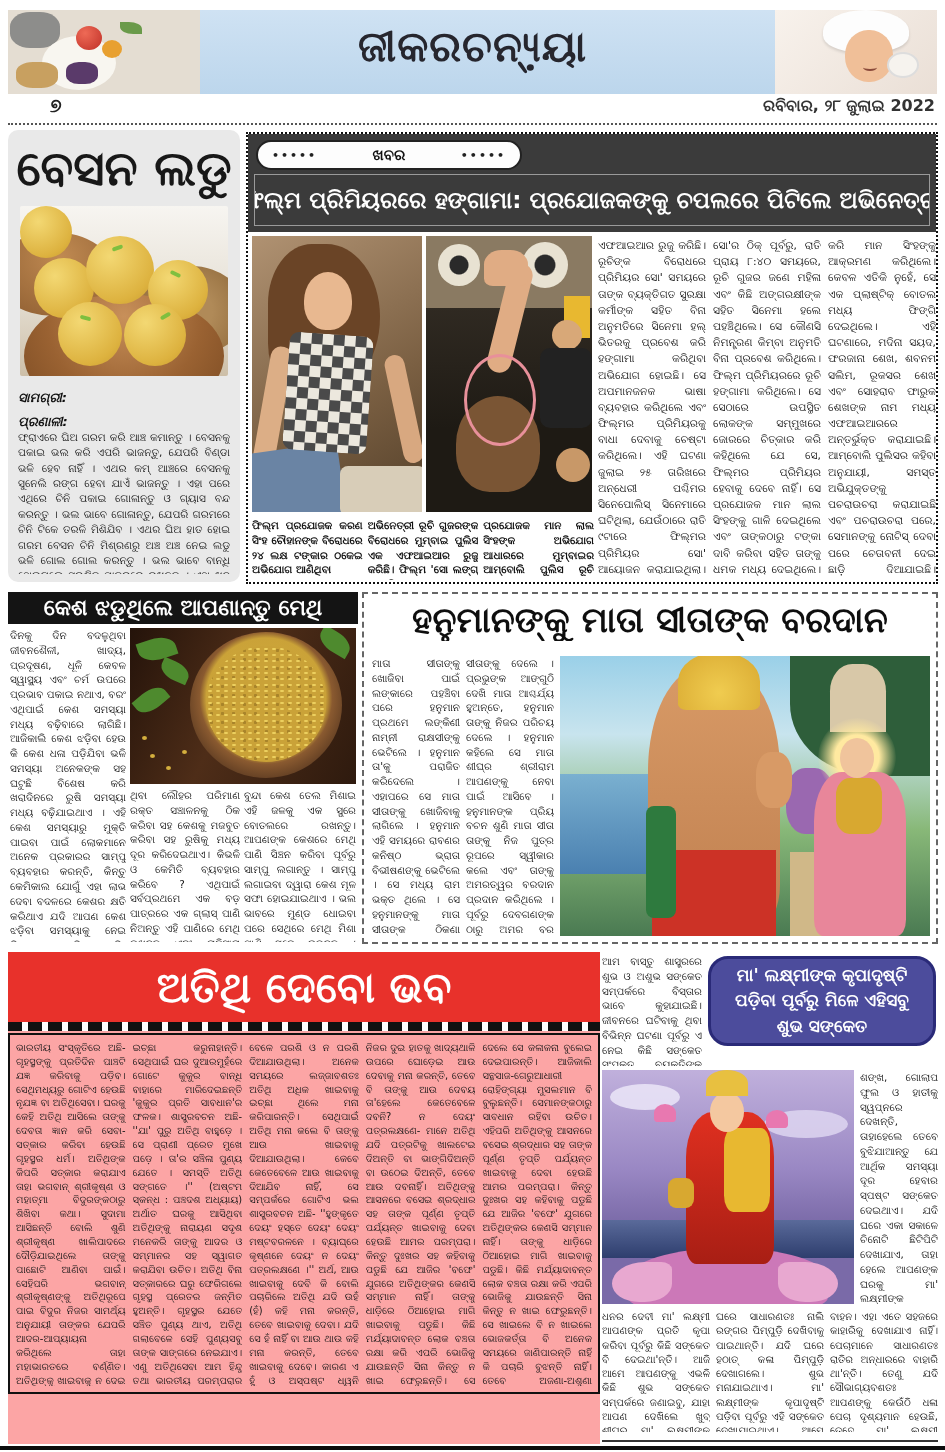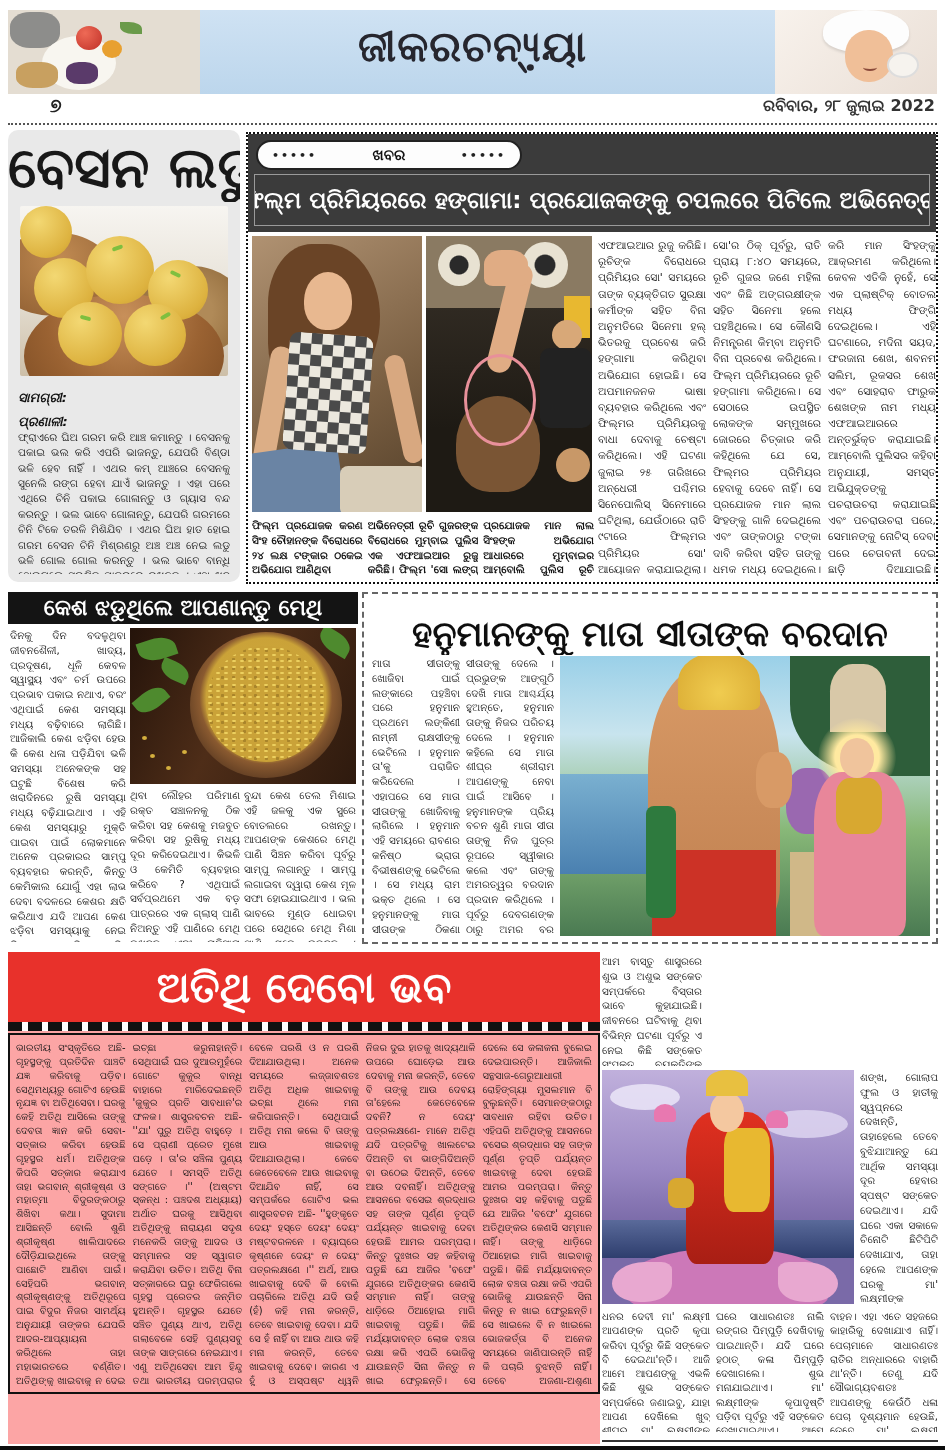--- a/index.html
+++ b/index.html
@@ -26,21 +26,21 @@
   .wp-face{position:absolute;right:44px;top:20px;width:48px;height:52px;background:#f0bf98;border-radius:48%}
   .wp-smile{position:absolute;right:60px;top:54px;width:14px;height:7px;border-bottom:2px solid #8a4a3a;border-radius:50%}
   .wp-jar{position:absolute;right:18px;top:42px;width:32px;height:26px;background:#f6f3ee;border:2px solid #ddd;border-radius:50%}
 
   #page-number{left:50px;top:94px;font-size:19px;font-weight:700;color:#222}
   #date-line{right:10px;top:96px;font-size:16px;font-weight:600;color:#333}
   #dotted-sep{left:8px;top:123px;width:929px;border-top:2px dotted #555;height:0}
 
   
   #recipe-card{left:8px;top:130px;width:232px;height:452px;background:#e9e9e9;border-radius:10px}
-  #recipe-title{left:0;right:0;top:4px;text-align:center;font-size:56px;font-weight:800;color:#181818;line-height:68px;white-space:nowrap;overflow:hidden}
+  #recipe-title{left:0;right:0;top:4px;text-align:center;font-size:48px;font-weight:800;color:#181818;line-height:68px;white-space:nowrap;overflow:hidden}
   #laddu-photo{left:12px;top:76px;width:208px;height:170px;background:linear-gradient(180deg,#f7f5f1 0%,#e9e4da 45%,#cdbfa8 100%);border-radius:2px}
   .lp-backbowl{position:absolute;left:-26px;top:26px;width:120px;height:84px;background:radial-gradient(ellipse at 55% 30%,#c08a52,#8a5a2e);border-radius:50%}
   .lp-mat{position:absolute;right:-18px;top:60px;width:110px;height:90px;background:radial-gradient(circle,#b08a58 30%,#8a6436);border-radius:50%}
   .lp-bowl{position:absolute;left:4px;bottom:-42px;width:200px;height:124px;background:radial-gradient(ellipse at 50% 18%,#c8905a 0%,#9a6232 55%,#7a4a22 100%);border-radius:50%}
   .laddu{position:absolute;border-radius:50%;background:radial-gradient(circle at 35% 30%,#f3d873,#ddb23f 70%,#c89a2e)}
   .ld-a{left:14px;top:52px;width:60px;height:60px}
   .ld-b{left:66px;top:30px;width:68px;height:68px}
   .ld-c{left:128px;top:54px;width:60px;height:60px}
   .ld-d{left:38px;top:96px;width:64px;height:64px}
   .ld-e{left:104px;top:98px;width:62px;height:62px}
@@ -88,21 +88,21 @@
   #fenugreek-photo{left:122px;top:36px;width:226px;height:156px;background:linear-gradient(115deg,#24130a,#4e2d18 45%,#2e1a0e)}
   .fg-bowl{position:absolute;right:14px;top:4px;width:152px;height:146px;border-radius:50%;background:radial-gradient(circle at 50% 45%,#d4af3e 0%,#caa238 54%,#8a5a30 60%,#5e3c22 76%,#4a2e18 100%)}
   .fg-seeds{position:absolute;right:30px;top:18px;width:120px;height:116px;border-radius:50%;background-color:#caa238;background-image:radial-gradient(#eccf5e 1.5px,rgba(0,0,0,0) 2px),radial-gradient(#a8842a 1.5px,rgba(0,0,0,0) 2px);background-size:8px 6px,11px 9px}
   .fg-leaf{position:absolute;background:#4e8a2e;border-radius:0 60% 0 60%}
   .fg-dot{position:absolute;width:5px;height:4px;background:#d4af3e;border-radius:50%}
   #methi-col2{left:122px;top:196px;width:110px;height:154px}
   #methi-col3{left:236px;top:196px;width:112px;height:154px}
 
   
   #hanuman-article{left:362px;top:592px;width:576px;height:352px;border:2px dashed #666;background:#fff}
-  #hanuman-headline{position:absolute;left:4px;top:20px;right:4px;font-size:35px;font-weight:800;color:#0e0e0e;text-align:center;white-space:nowrap;overflow:hidden}
+  #hanuman-headline{position:absolute;left:4px;top:6px;right:4px;font-size:35px;font-weight:800;color:#0e0e0e;text-align:center;white-space:nowrap;overflow:hidden}
   #hanuman-col1{left:8px;top:62px;width:88px;height:282px}
   #hanuman-col2{left:102px;top:62px;width:88px;height:282px}
   #hanuman-photo{left:196px;top:62px;width:370px;height:280px;background:linear-gradient(180deg,#9ad0e8 0%,#c8e4ee 28%,#88b878 62%,#4a7a52 100%)}
   .hs-trees{position:absolute;right:0;top:0;width:140px;height:120px;background:#2e5e3a;border-radius:0 0 0 60%}
   .hs-pav{position:absolute;right:44px;top:8px;width:56px;height:68px;background:#d8c8a8;border-radius:40% 40% 0 0}
   .hs-water{position:absolute;left:0;top:118px;width:110px;height:100px;background:linear-gradient(#7ab0d0,#4a80b0)}
   .hs-body{position:absolute;left:88px;top:12px;width:132px;height:258px;background:linear-gradient(#d89a66,#c08050);border-radius:40% 40% 16% 16%}
   .hs-crown{position:absolute;left:118px;top:-4px;width:82px;height:58px;background:radial-gradient(circle at 50% 70%,#f0cc50,#d8a830);border-radius:50% 50% 10% 10%}
   .hs-dhoti{position:absolute;left:92px;bottom:0;width:124px;height:86px;background:#cc3226}
   .hs-sash{position:absolute;left:86px;top:150px;width:30px;height:112px;background:#2e7a3e;border-radius:8px}
@@ -287,20 +287,21 @@
       <div class="atithi-col">ଭାରତୀୟ ସଂସ୍କୃତିରେ ଅଛି- ଗୃହସ୍ଥଙ୍କୁ ପ୍ରତିଦିନ ପାଞ୍ଚଟି ଯଜ୍ଞ କରିବାକୁ ପଡ଼ିବ। ସେଥିମଧ୍ୟରୁ ଗୋଟିଏ ହେଉଛି ନୃଯଜ୍ଞ ବା ଅତିଥିସେବା। ଘରକୁ କେହି ଅତିଥି ଆସିଲେ ତାଙ୍କୁ ଦେବତା ଜ୍ଞାନ କରି ସେବା-ସତ୍କାର କରିବା ହେଉଛି ଗୃହସ୍ଥର ଧର୍ମ। ଅତିଥିଙ୍କ କିପରି ସତ୍କାର କରାଯାଏ ତାହା ଭଗବାନ୍ ଶ୍ରୀକୃଷ୍ଣ ଓ ମହାତ୍ମା ବିଦୁରଙ୍କଠାରୁ ଶିଖିବା କଥା। ସୁଦାମା ଆସିଛନ୍ତି ବୋଲି ଶୁଣି ଶ୍ରୀକୃଷ୍ଣ ଖାଲିପାଦରେ ଦୌଡ଼ିଯାଇଥିଲେ ତାଙ୍କୁ ପାଛୋଟି ଆଣିବା ପାଇଁ। ସେହିପରି ଭଗବାନ୍ ଶ୍ରୀକୃଷ୍ଣଙ୍କୁ ଅତିଥିରୂପେ ପାଇ ବିଦୁର ନିଜର ସାମର୍ଥ୍ୟ ଅନୁଯାୟୀ ତାଙ୍କର ଯେପରି ଆଦର-ଆପ୍ୟାୟନା କରିଥିଲେ ତାହା ମହାଭାରତରେ ବର୍ଣ୍ଣିତ। ଅତିଥିଙ୍କୁ ଖାଇବାକୁ ନ ଦେଇ ଗୃହସ୍ଥ ନିଜେ ଖାଉ ନ ଥିଲେ। ଯଦି ଖାଇବା ସମୟରେ ଅତିଥି ପହଞ୍ଚିଯାନ୍ତି, ତେବେ ନିଜର ଭୋଜନ ଅତିଥିଙ୍କୁ ଦେଇ ଗୃହସ୍ଥ ଉପବାସରେ ରହିଯାଉଥିଲେ। ସେହି 'ଅତିଥି ଦେବୋ ଭବ'ର ମାନ୍ୟତା ଭାରତରେ ବର୍ଷ ବର୍ଷ ଧରି ରହି ଆସିଛି, ଯାହା ଏବେ ଅବକ୍ଷୟିତ ହେବାକୁ ବସିଲାଣି। ଏବେ ତ ଘରକୁ ଅତିଥି ଆସନ୍ତୁ ବୋଲି ଲୋକେ</div>
       <div class="atithi-col">ଇଚ୍ଛା କରୁନାହାନ୍ତି। ସେଥିପାଇଁ ଘର ଦୁଆରମୁହଁରେ ଗୋଟେ କୁକୁର ବାନ୍ଧି ବାହାରେ ମାରିଦେଇଛନ୍ତି 'କୁକୁର ପ୍ରତି ସାବଧାନ'ର ଫଳକ। ଶାସ୍ତ୍ରବଚନ ଅଛି- ''ଯା' ପୁରୁ ଅତିଥି ବାହୁଡ଼େ । ସେ ପ୍ରାଣୀ ପ୍ରେତ ମୁଖେ ପଡ଼େ । ତା'ର ସଞ୍ଚିଳା ପୁଣ୍ୟ ଯେତେ । ସମସ୍ତି ଅତିଥି ସଙ୍ଗତେ ।'' (ଅଷ୍ଟମ ସ୍କନ୍ଧ : ପଞ୍ଚଦଶ ଅଧ୍ୟାୟ) ଅର୍ଥାତ ଘରକୁ ଆସିଥିବା ଅତିଥିଙ୍କୁ ନାରାୟଣ ସଦୃଶ ମନେକରି ତାଙ୍କୁ ଆଦର ଓ ସମ୍ମାନର ସହ ସ୍ୱାଗତ କରାଯିବା ଉଚିତ। ଅତିଥି ବିନା ସତ୍କାରରେ ଘରୁ ଫେରିଗଲେ ଗୃହସ୍ଥ ପ୍ରେତର ଜନ୍ମିତ ହୁଅନ୍ତି। ଗୃହସ୍ଥର ଯେତେ ସଞ୍ଚିତ ପୁଣ୍ୟ ଥାଏ, ଅତିଥି ଗଲାବେଳେ ସେହି ପୁଣ୍ୟସବୁ ତାଙ୍କ ସାଙ୍ଗରେ ନେଇଯାଏ। ଏଣୁ ଅତିଥିସେବା ଆମ ହିନ୍ଦୁ ତଥା ଭାରତୀୟ ପରମ୍ପରାର ଅଙ୍ଗ ହୋଇଯାଇଛି। ଅତିଥି ଘରକୁ ଆସିବା ବେଳେ ତାଙ୍କ ପାଦ ଧୋଇଦେବା ଆସନରେ ବସାଯାଉଥିଲା। ଜଳ, ତାମ୍ବୁଳ ଆଦି ଯାହା ଦରକାର ଦିଆଯାଉଥିଲା। ପଥଶ୍ରାନ୍ତ ହୋଇ ଆସିଥିଲେ, ତାଙ୍କର ପାଦ ମର୍ଦ୍ଦନ କରିବା ସହ ବ୍ୟଜନ କରାଯାଉଥିଲା। ଖାଇବାକୁ ଦେବା</div>
       <div class="atithi-col">ବେଳେ ପରଶି ଓ ନ ପରଶି ଦିଆଯାଉଥିଲା। ଅନେକ ସମୟରେ ଲଜ୍ଜାବଶତଃ ଅତିଥି ଅଧିକ ଖାଇବାକୁ ଇଚ୍ଛା ଥିଲେ ମନା କରିପାରନ୍ତି। ସେଥିପାଇଁ ଅତିଥି ମନା କଲେ ବି ତାଙ୍କୁ ଆଉ ଖାଇବାକୁ ଦିଆଯାଉଥିଲା। କେବେ କେତେବେଳେ ଆଉ ଖାଇବାକୁ ଦିଆଯିବ ନାହିଁ, ସେ ସମ୍ପର୍କରେ ଗୋଟିଏ ଭଲ ଶାସ୍ତ୍ରବଚନ ଅଛି- ''ହୁଙ୍କୃତେ ଦେୟଂ ହସ୍ତେ ଦେୟଂ ଦେୟଂ ମଷ୍ଟବରଳନେ । ବ୍ୟାଘ୍ରେ କୃଷ୍ଣନେ ଦେୟଂ ନ ଦେୟଂ ପତ୍ରଲକ୍ଷଣେ ।'' ଅର୍ଥ, ଆଉ ଖାଇବାକୁ ଦେବି କି ବୋଲି ପଚାରିଲେ ଅତିଥି ଯଦି ଉହଁ (ହଁ) କହି ମନା କରନ୍ତି, ତେବେ ଖାଇବାକୁ ଦେବା। ଯଦି ସେ ହଁ ନାହିଁ ବା ଆଉ ଥାଉ କହି ମନା କରନ୍ତି, ତେବେ ଖାଇବାକୁ ଦେବେ। କାରଣ ଏ ହୁଁ ଓ ଅସ୍ପଷ୍ଟ ଧ୍ୱନି ଅଟନ୍ତି। ହସ୍ତ କରଚନା କରି ବା ମନା କରନ୍ତି ତେବେ ଖାଇବାକୁ ଦେବ। ବ୍ୟାଘ୍ର ଝରକାର ଉପରେ ହାତ ବୁଲାଇ କରୁଥିବା ଆଗ ପଞ୍ଝାଗୁଡ଼ିକ ମେଲାଇ ଗଣିପଡ଼େ, ଅତିଥି ଯଦି ସେମିତି</div>
       <div class="atithi-col">ନିଜର ଦୁଇ ହାତକୁ ଖାଦ୍ୟଥାଳି ଉପରେ ଘୋଡ଼େଇ ଆଉ ଦେବାକୁ ମନା କରନ୍ତି, ତେବେ ବି ତାଙ୍କୁ ଆଉ ଦେବୟ ତା'ହେଲେ କେତେବେଳେ ଦବନି? ନ ଦେୟଂ ପତ୍ରଲକ୍ଷଣେ- ମାନେ ଅତିଥି ଯଦି ପତ୍ରଟିକୁ ଖାଲଟେଇ ଦିଅନ୍ତି ବା ଭାଙ୍ଗିଦିଅନ୍ତି ବା ଉଠେଇ ଦିଅନ୍ତି, ତେବେ ଆଉ ଦବନାହିଁ। ଅତିଥିଙ୍କୁ ଆସନରେ ବସେଇ ଶ୍ରଦ୍ଧାର ସହ ତାଙ୍କ ପୂର୍ଣ୍ଣ ତୃପ୍ତି ପର୍ଯ୍ୟନ୍ତ ଖାଇବାକୁ ଦେବା ହେଉଛି ଆମର ପରମ୍ପରା। କିନ୍ତୁ ଦୁଃଖର ସହ କହିବାକୁ ପଡୁଛି ଯେ ଆଜିର 'ବଫେ' ଯୁଗରେ ଅତିଥିଙ୍କର କେଣସି ସମ୍ମାନ ନାହିଁ। ତାଙ୍କୁ ଧାଡ଼ିରେ ଠିଆହୋଇ ମାଗି ଖାଇବାକୁ ପଡୁଛି। କିଛି ମର୍ଯ୍ୟାଦାବନ୍ତ ଲୋକ ବଞ୍ଚତା ରକ୍ଷା କରି ଏପରି ଭୋଜିକୁ ଯାଉଛନ୍ତି ସିନା କିନ୍ତୁ ନ ଖାଇ ଫେରୁଛନ୍ତି। ସେ ଖାଇଲେ ବି ନ ଖାଇଲେ ଭୋଜକର୍ତ୍ତା ବି ଅନେକ ସମୟରେ ଜାଣିପାରନ୍ତି ନାହିଁ କି ପଚାରି ବୁଝନ୍ତି ନାହିଁ। ତେବେ ଅଜଣା-ଅଶୁଣା ଯେକେଣସି ଲୋକକୁ ଅତିଥି-ଜ୍ଞାନ କରି ଭୁଲ କରିବା ଉଚିତ ନୁହେଁୟ ଶାସ୍ତ୍ର କହେ-</div>
       <div class="atithi-col">ଦେଲେ ସେ କଳାକନା ବୁଲେଇ ଦେଇପାରନ୍ତି। ଆଜିକାଲି ସନ୍ଥସାଜ-ଗେରୁଆଧାରୀ ରୋହିଙ୍ଗ୍ୟା ମୁସଲମାନ ବି ବୁଲୁଛନ୍ତି। ସେମାନଙ୍କଠାରୁ ସାବଧାନ ରହିବା ଉଚିତ। ଏହିପରି ଅତିଥିଙ୍କୁ ଆସନରେ ବସେଇ ଶ୍ରଦ୍ଧାର ସହ ତାଙ୍କ ପୂର୍ଣ୍ଣ ତୃପ୍ତି ପର୍ଯ୍ୟନ୍ତ ଖାଇବାକୁ ଦେବା ହେଉଛି ଆମର ପରମ୍ପରା। କିନ୍ତୁ ଦୁଃଖର ସହ କହିବାକୁ ପଡୁଛି ଯେ ଆଜିର 'ବଫେ' ଯୁଗରେ ଅତିଥିଙ୍କର କେଣସି ସମ୍ମାନ ନାହିଁ। ତାଙ୍କୁ ଧାଡ଼ିରେ ଠିଆହୋଇ ମାଗି ଖାଇବାକୁ ପଡୁଛି। କିଛି ମର୍ଯ୍ୟାଦାବନ୍ତ ଲୋକ ବଞ୍ଚତା ରକ୍ଷା କରି ଏପରି ଭୋଜିକୁ ଯାଉଛନ୍ତି ସିନା କିନ୍ତୁ ନ ଖାଇ ଫେରୁଛନ୍ତି। ସେ ଖାଇଲେ ବି ନ ଖାଇଲେ ଭୋଜକର୍ତ୍ତା ବି ଅନେକ ସମୟରେ ଜାଣିପାରନ୍ତି ନାହିଁ କି ପଚାରି ବୁଝନ୍ତି ନାହିଁ। ତେବେ ଅଜଣା-ଅଶୁଣା ଯେକେଣସି ଲୋକକୁ ଅତିଥି-ଜ୍ଞାନ କରି ଭୁଲ କରିବା ଉଚିତ ନୁହେଁ। ଶାସ୍ତ୍ର କହେ- 'ଅଜ୍ଞାତକୁଳଶୀଳସ୍ୟ ବାସୋ ନ ଦେୟଃ କଦାଚିତ୍'। ଯାହାର କୁଳ କି ସ୍ୱଭାବ ଜଣାନାହିଁ, ତାକୁ ଘରକୁ ସ୍ୱାଗତ କଲେ ବା ଘରେ ଆଶ୍ରୟ ଦେଲେ ସେ କଳାକନା ବୁଲେଇ ଦେଇପାରନ୍ତି।</div>
     </div>
   </div>
 
   <div id="lakshmi-section" class="abs">
     <div id="lakshmi-intro" class="abs jtext">ଆମ ବାସ୍ତୁ ଶାସ୍ତ୍ରରେ ଶୁଭ ଓ ଅଶୁଭ ସଙ୍କେତ ସମ୍ପର୍କରେ ବିସ୍ତାର ଭାବେ କୁହାଯାଇଛି। ଜୀବନରେ ଘଟିବାକୁ ଥିବା ବିଭିନ୍ନ ଘଟଣା ପୂର୍ବରୁ ଏ ନେଇ କିଛି ସଙ୍କେତ ସଂପୃକ୍ତ ବ୍ୟକ୍ତିଙ୍କୁ ମିଳିଥାଏ। ଏହି ଅନୁସାରେ,</div>
+    <div id="lakshmi-box">ମା' ଲକ୍ଷ୍ମୀଙ୍କ କୃପାଦୃଷ୍ଟି ପଡ଼ିବା ପୂର୍ବରୁ ମିଳେ ଏହିସବୁ ଶୁଭ ସଙ୍କେତ</div>
     <div id="lakshmi-photo" class="photo">
       <div class="lk-cloud1"></div>
       <div class="lk-cloud2"></div>
       <div class="lk-sea"></div>
       <div class="lk-lotus"></div>
       <div class="lk-petal1"></div>
       <div class="lk-petal2"></div>
       <div class="lk-body"></div>
       <div class="lk-dupatta"></div>
       <div class="lk-kalash"></div>

